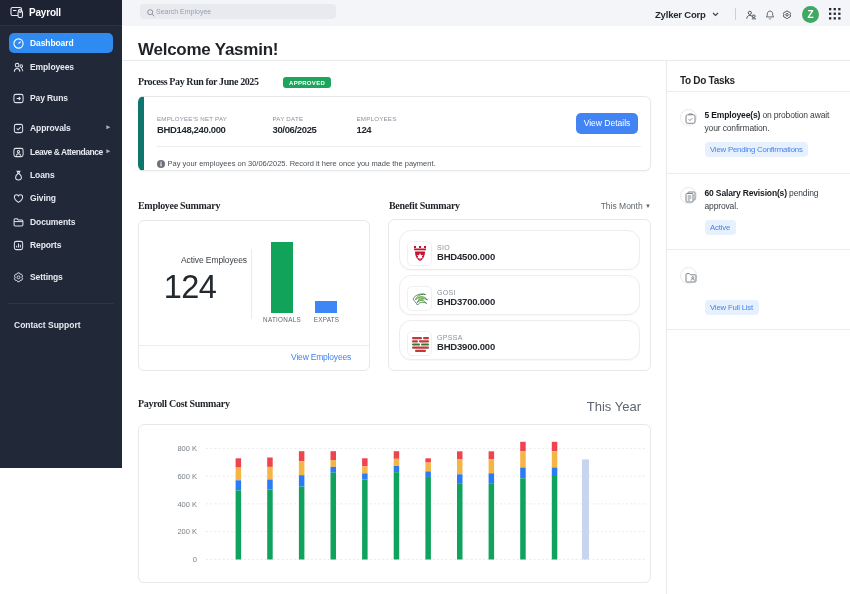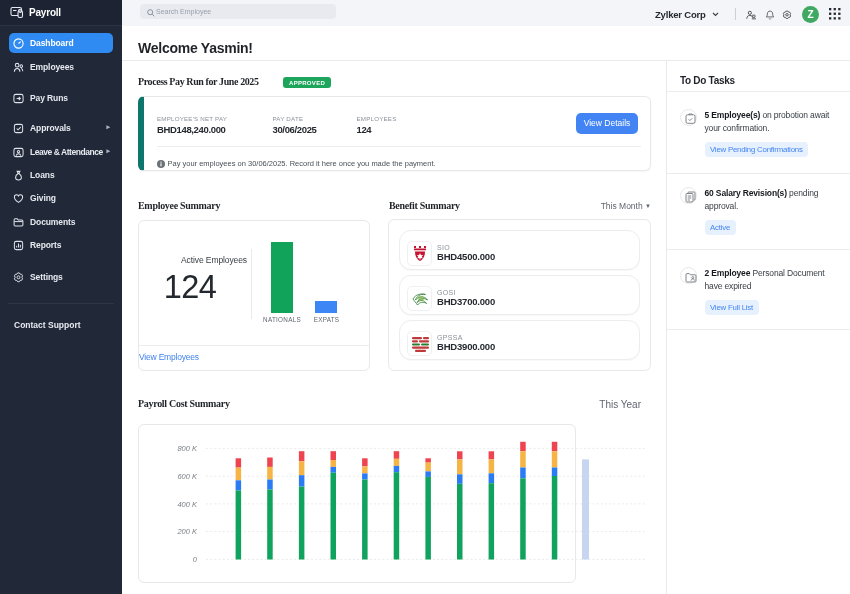--- a/index.html
+++ b/index.html
@@ -1,58 +1,58 @@
 <!DOCTYPE html>
 <html><head>
 <meta charset="utf-8">
 <style>
 * { margin:0; padding:0; box-sizing:border-box; }
 html,body { width:850px; height:594px; font-family:"Liberation Sans", sans-serif; background:#fff; overflow:hidden; }
 .abs { position:absolute; }
 
-#sidebar { position:absolute; left:0; top:0; width:122px; height:594px; background:#212837; }
+#sidebar { position:absolute; left:0; top:0; width:122px; height:468px; background:#212837; }
 #sblogo { position:absolute; left:0; top:0; width:122px; height:26px; background:#1d2332; border-bottom:1px solid #2c3343; }
 #sblogo .txt { position:absolute; left:29px; top:7px; font-size:10px; font-weight:bold; color:#fff; letter-spacing:-.2px; }
 .nav-item { position:absolute; left:9px; width:104px; height:20px; border-radius:5px; color:#e7eaf1; font-size:8.5px; font-weight:bold; letter-spacing:-.1px; }
 .nav-item .ic { position:absolute; left:4px; top:4.5px; width:11px; height:11px; }
 .nav-item .lb { position:absolute; left:21px; top:5px; white-space:nowrap; }
 .nav-item.active { background:#2f8bf2; color:#fff; }
 .nav-item .arr { position:absolute; right:3px; top:5px; font-size:7px; color:#aab2c2; }
 #sbdivider { position:absolute; left:8px; top:303px; width:106px; height:1px; background:#2e3545; }
 #contact { position:absolute; left:14px; top:320px; font-size:8.5px; font-weight:bold; color:#e7eaf1; }
 
 #topbar { position:absolute; left:122px; top:0; width:728px; height:26px; background:#f4f5f8; }
 #search { position:absolute; left:18px; top:4px; width:196px; height:14.5px; background:#e8eaef; border-radius:4px; }
 #search .ph { position:absolute; left:16px; top:3.5px; font-size:7px; color:#99a0ac; }
 .corp { position:absolute; left:533px; top:8.5px; font-size:9.5px; font-weight:bold; color:#24292f; white-space:nowrap; letter-spacing:-.2px; }
 .tsep { position:absolute; left:613px; top:8px; width:1px; height:12px; background:#cbcfd6; }
 .tic { position:absolute; top:9.5px; width:10px; height:10px; }
 #avatar { position:absolute; left:680px; top:6px; width:17px; height:17px; border-radius:50%; background:#3fa863; color:#fff; font-size:10px; font-weight:bold; text-align:center; line-height:17px; }
 
 #welcome { position:absolute; left:122px; top:26px; width:728px; height:35px; background:#fff; border-bottom:1px solid #e9eaec; }
-#welcome span { position:absolute; left:16px; top:14px; font-size:14px; font-weight:bold; color:#1f2328; letter-spacing:-.25px; }
+#welcome span { position:absolute; left:16px; top:14px; font-size:17px; font-weight:bold; color:#1f2328; letter-spacing:-.25px; }
 
 .sec-title { font-size:10px; font-weight:bold; color:#1f2328; letter-spacing:-.3px;font-family:Liberation Serif, serif; }
 .badge { position:absolute; left:283px; top:76.5px; background:#1ea55c; color:#fff; font-size:6px; font-weight:bold; padding:3px 6px 2px; border-radius:3px; letter-spacing:.3px; }
 .card { position:absolute; background:#fff; border:1px solid #e7e8ea; border-radius:6px; }
 #payrun-card { left:138px; top:96px; width:513px; height:75px; border-left:6px solid #0f766e; box-shadow:0 1px 2px rgba(0,0,0,.04); }
 .plabel { position:absolute; top:18px; font-size:6.2px; color:#8b919b; letter-spacing:.2px; }
 .pvalue { position:absolute; top:26.5px; font-size:9.5px; font-weight:bold; color:#24292f; letter-spacing:-.35px; }
 #payrun-div { position:absolute; left:13px; top:49px; width:484px; height:1px; background:#eceded; }
 #payrun-info { position:absolute; left:12.5px; top:62px; font-size:7.5px; color:#4b5157; }
 #view-details { position:absolute; left:432px; top:16px; width:62px; height:21px; background:#4284f4; border-radius:5px; color:#fff; font-size:8.5px; text-align:center; line-height:21px; }
 
 #es-card { left:138px; top:220px; width:232px; height:151px; }
 #bs-card { left:388px; top:219px; width:263px; height:152px; }
 .bene { position:absolute; left:10px; width:241px; height:40px; background:#fff; border:1px solid #ededee; border-radius:12px; box-shadow:0 1px 1px rgba(0,0,0,.03); }
 .bene .logo { position:absolute; left:7px; top:10px; width:25px; height:25px; border:1px solid #f0f0f0; border-radius:5px; }
 .bene .nm { position:absolute; left:37px; top:13px; font-size:7px; color:#8b919b; letter-spacing:.3px; }
 .bene .amt { position:absolute; left:37px; top:19.5px; font-size:9.5px; font-weight:bold; color:#24292f; letter-spacing:-.2px; }
 
-#chart-card { left:138px; top:424px; width:438px; height:159px;font-style:italic; }
+#chart-card { left:138px; top:424px; width:513px; height:159px; }
 
 #rightpanel { position:absolute; left:666px; top:61px; width:184px; height:533px; background:#fff; border-left:1px solid #e9eaec; }
 #rightpanel h3 { position:absolute; left:13px; top:14px; font-size:10px; font-weight:bold; color:#1f2328; letter-spacing:-.3px; }
 .rp-div { position:absolute; left:0; width:184px; height:1px; background:#ececee; }
 .todo-ic { position:absolute; left:13px; width:17px; height:17px; border:1px solid #e8e8ea; border-radius:50%; }
 .todo-tx { position:absolute; left:37.5px; width:130px; font-size:8.5px; letter-spacing:-.15px; color:#3a4046; line-height:12.9px; }
 .todo-tx b { color:#16191d; }
 .todo-btn { position:absolute; left:37.5px; height:15px; background:#e7f0fd; border-radius:4px; color:#4285f4; font-size:7.8px; letter-spacing:-.2px; line-height:15px; padding:0 5.5px; white-space:nowrap; }
 </style>
 </head>
@@ -212,21 +212,21 @@
   <span class="abs sec-title" style="left:138px;top:200px">Employee Summary</span>
   <div class="card" id="es-card">
     <div class="abs" style="left:0;top:34px;width:108px;text-align:right;font-size:8.5px;letter-spacing:-.1px;color:#3a4046">Active Employees</div>
     <div class="abs" style="left:0;top:48px;width:102px;text-align:center;font-size:32.5px;letter-spacing:-.5px;color:#24292f">124</div>
     <div class="abs" style="left:112px;top:28px;width:1px;height:70px;background:#e9eaec"></div>
     <div class="abs" style="left:132px;top:21px;width:22px;height:71px;background:#12a35b"></div>
     <div class="abs" style="left:176px;top:80px;width:22px;height:12px;background:#3d86f5"></div>
     <div class="abs" style="left:110px;top:95px;width:66px;text-align:center;font-size:6.3px;color:#5f6670;letter-spacing:.3px">NATIONALS</div>
     <div class="abs" style="left:160px;top:95px;width:55px;text-align:center;font-size:6.3px;color:#5f6670;letter-spacing:.3px">EXPATS</div>
     <div class="abs" style="left:0;top:124px;width:230px;height:1px;background:#eceded"></div>
-    <div class="abs" style="left:0;top:131px;width:212px;text-align:left;font-size:8.5px;letter-spacing:-.2px;color:#3f83f0">View Employees</div>
+    <div class="abs" style="left:0;top:131px;width:212px;text-align:right;font-size:8.5px;letter-spacing:-.2px;color:#3f83f0">View Employees</div>
   </div>
 
   <span class="abs sec-title" style="left:389px;top:200px">Benefit Summary</span>
   <span class="abs" style="left:560px;top:201px;width:91px;text-align:right;font-size:8.5px;color:#5f6670">This Month <span style="font-size:6px;position:relative;top:-1px">▼</span></span>
   <div class="card" id="bs-card">
     <div class="bene" style="top:10px">
       <div class="logo">
         <svg class="abs" style="left:4px;top:3px" width="16" height="18" viewBox="0 0 16 18">
             <path d="M2 1h2v2H2zM7 1h2v2H7zM12 1h2v2h-2zM2 3.6h12v1.6H2z" fill="#c41230"></path>
             <path d="M3 6.5h10c0 5-2.2 8.2-5 9.5-2.8-1.3-5-4.5-5-9.5z" fill="#c41230"></path>
@@ -262,21 +262,21 @@
               <rect x="9" y="6.4" width="8" height="2.2" rx="1"></rect>
             </g>
           </svg>
       </div>
       <span class="nm">GPSSA</span>
         <span class="amt">BHD3900.000</span>
     </div>
   </div>
 
   <span class="abs sec-title" style="left:138px;top:398px">Payroll Cost Summary</span>
-  <span class="abs" style="left:556px;top:399px;width:85px;text-align:right;font-size:10px;color:#5f6670">This Year</span>
+  <span class="abs" style="left:556px;top:399px;width:85px;text-align:right;font-size:13px;color:#5f6670">This Year</span>
   <div class="card" id="chart-card">
     <svg class="abs" style="left:0;top:0" width="511" height="157" viewBox="0 0 511 157">
       <g font-family="Liberation Sans, sans-serif" font-size="7.5" fill="#7a8087" text-anchor="end">
         <text x="58" y="26">800 K</text>
         <text x="58" y="54">600 K</text>
         <text x="58" y="81.5">400 K</text>
         <text x="58" y="109">200 K</text>
         <text x="58" y="137">0</text>
       </g>
       <g stroke="#e7e8e9" stroke-width="0.9" stroke-dasharray="2 2.2">
@@ -357,16 +357,15 @@
   <div class="todo-tx" style="top:126px"><b>60 Salary Revision(s)</b> pending approval.</div>
   <div class="todo-btn" style="top:159px">Active</div>
   <div class="rp-div" style="top:188px"></div>
   <div class="todo-ic" style="top:206px">
     <svg class="abs" style="left:3.5px;top:4px" width="12" height="11" viewBox="0 0 12 11" fill="none" stroke="#787e86" stroke-width="0.95">
         <path d="M1 2.6a1 1 0 0 1 1-1h2.3l1.1 1.2H10a1 1 0 0 1 1 1V9a1 1 0 0 1-1 1H2a1 1 0 0 1-1-1z"></path>
         <path d="M6 8.6c0-1.1.9-1.7 1.8-1.7s1.8.6 1.8 1.7" stroke-width=".9"></path>
         <circle cx="7.8" cy="5.6" r="1" stroke-width=".9"></circle>
       </svg>
   </div>
-  <div class="todo-tx" style="top:206px"><b>2 Employee</b> Personal Document have expired</div>
   <div class="todo-btn" style="top:239px">View Full List</div>
   <div class="rp-div" style="top:268px"></div>
 </div>
 
 </body></html>

